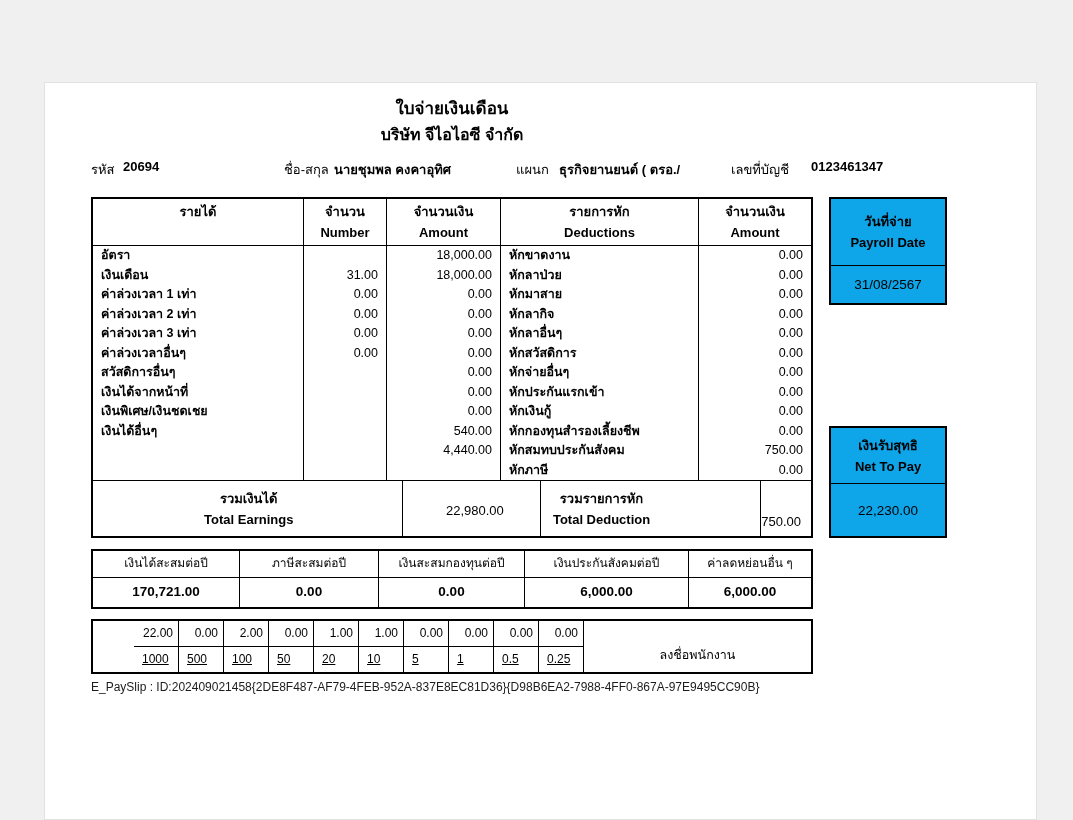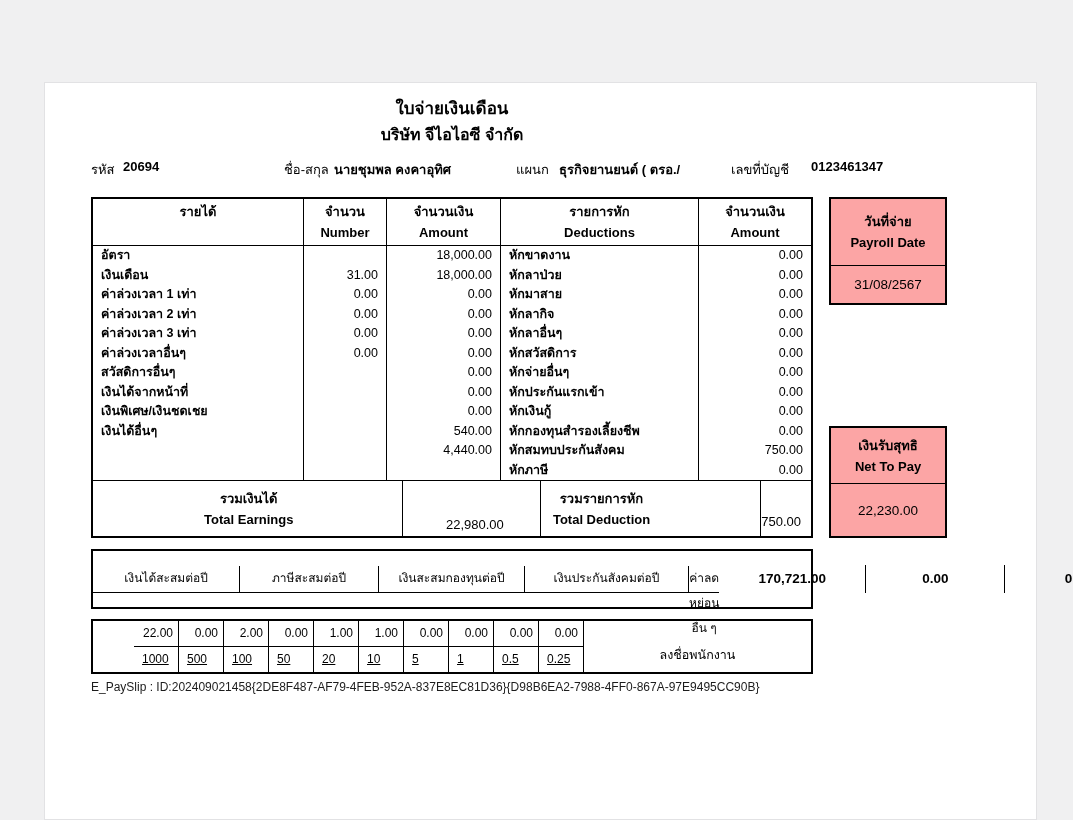--- a/index.html
+++ b/index.html
@@ -32,40 +32,40 @@
   .mt-body{flex:1;display:flex;}
   .bcol{box-sizing:border-box;}
   .bcol .cell{height:19.5px;line-height:19.5px;font-size:12.5px;white-space:nowrap;overflow:visible;}
   .cell.lbl{font-weight:bold;padding-left:8px;}
   .cell.num{text-align:right;padding-right:8px;}
   .mt-totals{display:flex;height:56px;border-top:1.5px solid #000;box-sizing:border-box;gap:28px;}
   .tcell{box-sizing:border-box;font-size:13px;}
   .t1{width:293px;display:flex;flex-direction:column;justify-content:center;
     text-align:center;font-weight:bold;line-height:21px;padding-left:30px;}
   .t2{width:114px;display:flex;flex-direction:column;justify-content:flex-end;
-    text-align:right;padding:0 8px 4px 0;}
+    text-align:right;padding:0 8px 18px 0;}
   .t3{width:198px;display:flex;flex-direction:column;justify-content:center;
     text-align:center;font-weight:bold;line-height:21px;padding-right:70px;}
   .t4{flex:1;display:flex;flex-direction:column;justify-content:flex-end;
     text-align:right;padding:0 10px 7px 0;}
 
   
   .side-box{position:absolute;left:784px;width:118px;border:2px solid #000;
-    box-sizing:border-box;display:flex;flex-direction:column;background:#fca5a5;}
+    box-sizing:border-box;display:flex;flex-direction:column;background:#0ea5e9;}
   .date-box{top:114px;height:108px;}
   .net-box{top:343px;height:112px;}
   .box-head{border-bottom:1.5px solid #000;display:flex;flex-direction:column;
     justify-content:center;text-align:center;font-weight:bold;font-size:13px;line-height:21px;}
   .date-box .box-head{height:66px;}
   .net-box .box-head{height:55px;}
   .box-val{flex:1;display:flex;align-items:center;justify-content:center;font-size:13.5px;}
 
   
   .summary-table{position:absolute;left:46px;top:466px;width:722px;height:60px;
-    border:2px solid #000;box-sizing:border-box;display:flex;flex-direction:row;align-items:center;}
+    border:2px solid #000;box-sizing:border-box;display:flex;flex-direction:column;}
   .sum-row{display:flex;box-sizing:border-box;}
   .sum-row.hdr{height:27px;border-bottom:1.5px solid #000;}
   .sum-row.vals{flex:1;}
   .scell{box-sizing:border-box;text-align:center;}
   .sum-row.hdr .scell{font-size:12px;line-height:25px;}
   .sum-row.vals .scell{font-size:13.5px;font-weight:bold;line-height:28px;}
   .sc0{width:146px;} .sc1{width:139px;} .sc2{width:146px;} .sc3{width:164px;} .sc4{flex:1;}
 
   
   .denom-table{position:absolute;left:46px;top:536px;width:722px;height:55px;

